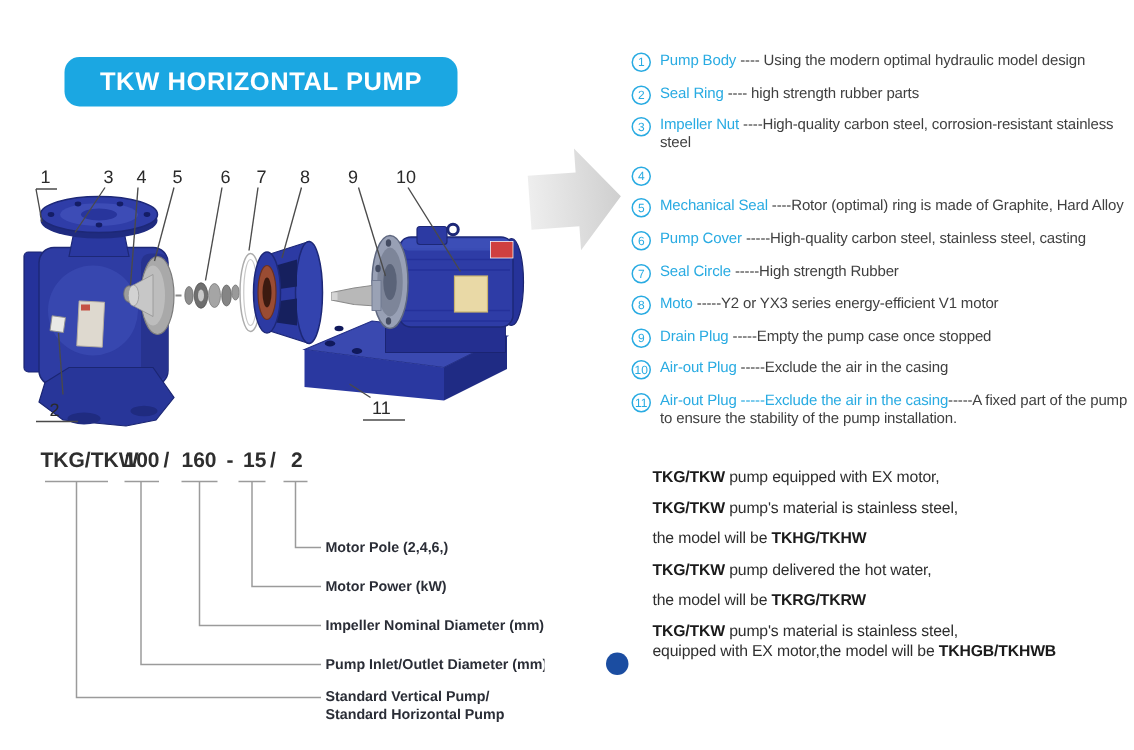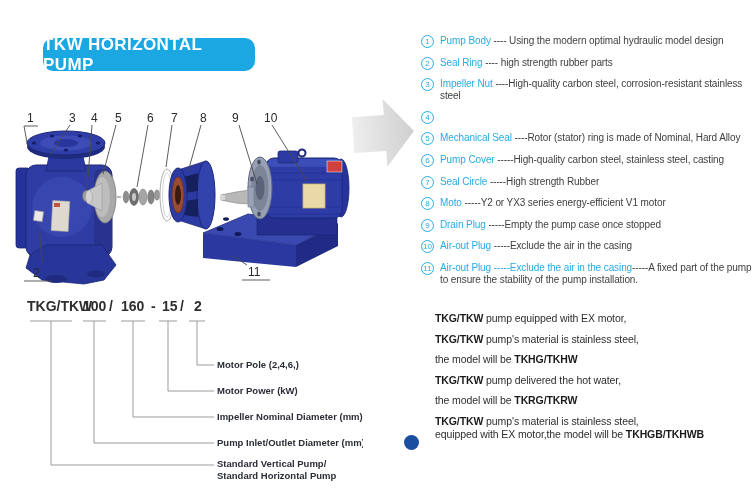--- a/index.html
+++ b/index.html
@@ -5,21 +5,21 @@
   html,body{margin:0;padding:0;}
   body{
     width:756px;height:500px;position:relative;overflow:hidden;
     background:#ffffff;
     font-family:"Liberation Sans", sans-serif;
   }
   .abs{position:absolute;}
 
   
   #banner{
-    left:43px;top:38px;width:212px;height:33px;
+    left:43px;top:38px;width:262px;height:33px;
     background:#1BA7E2;border-radius:10px;
     display:flex;align-items:center;justify-content:center;
   }
   #banner .title{
     color:#ffffff;font-weight:bold;font-size:17px;letter-spacing:.4px;
   }
 
   
   #pump-diagram{left:0;top:95px;width:430px;height:200px;}
   #pump-diagram svg{display:block;}
@@ -208,21 +208,21 @@
     </div>
     <div class="part-item">
       <span class="num-circle">3</span>
       <span class="part-text"><span class="blue">Impeller Nut</span><span> ----High-quality carbon steel, corrosion-resistant stainless steel</span></span>
     </div>
     <div class="part-item">
       <span class="num-circle">4</span>
     </div>
     <div class="part-item">
       <span class="num-circle">5</span>
-      <span class="part-text"><span class="blue">Mechanical Seal</span><span> ----Rotor (stator) ring is made of Nominal, Hard Alloy</span></span>
+      <span class="part-text"><span class="blue">Mechanical Seal</span><span> ----Rotor (optimal) ring is made of Graphite, Hard Alloy</span></span>
     </div>
     <div class="part-item">
       <span class="num-circle">6</span>
       <span class="part-text"><span class="blue">Pump Cover</span><span> -----High-quality carbon steel, stainless steel, casting</span></span>
     </div>
     <div class="part-item">
       <span class="num-circle">7</span>
       <span class="part-text"><span class="blue">Seal Circle</span><span> -----High strength Rubber</span></span>
     </div>
     <div class="part-item">

